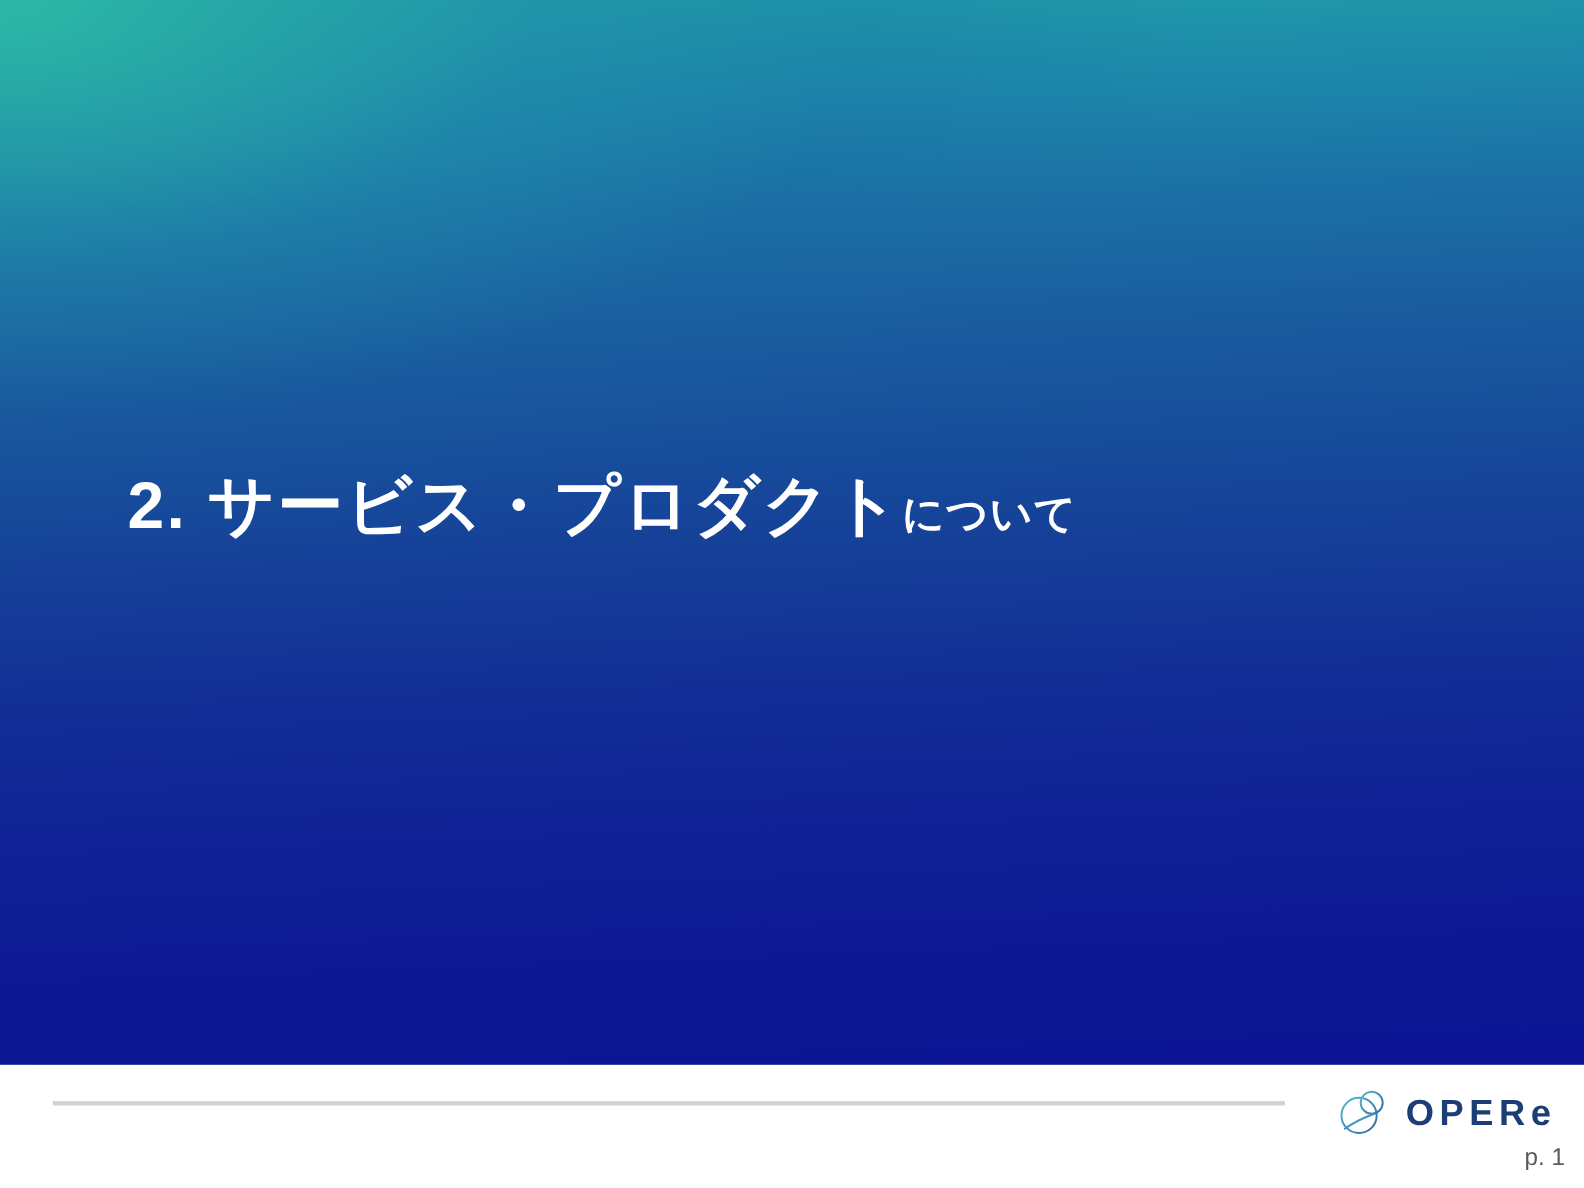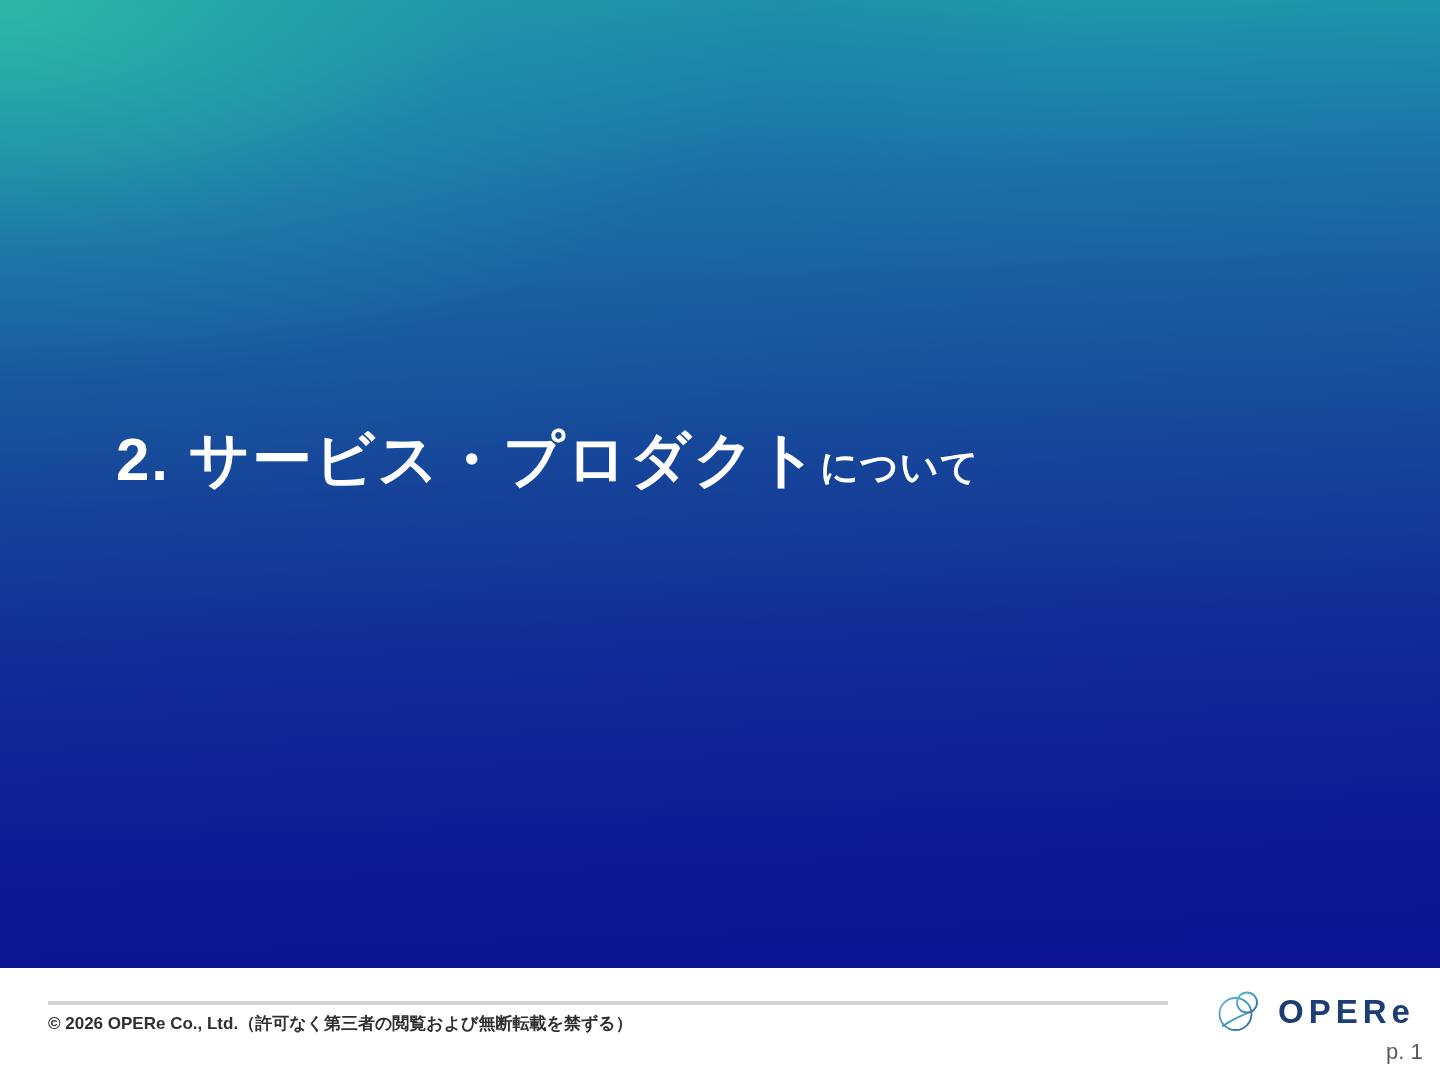--- a/index.html
+++ b/index.html
@@ -130,21 +130,20 @@
 <div id="slide">
 
   <div id="hero"></div>
 
   <div id="title-block">
     <span class="title-main">2. サービス・プロダクト</span><span class="title-suffix">について</span>
   </div>
 
   <div id="footer-rule"></div>
 
-  <div id="copyright">© 2026 OPERe Co., Ltd.（許可なく第三者の閲覧および無断転載を禁ずる）</div>
 
   <div id="logo">
     <svg id="logo-mark" viewBox="0 0 46 46">
       <defs>
         <linearGradient id="markGrad" x1="0" y1="0" x2="1" y2="1">
           <stop offset="0%" stop-color="#5fbcc9"></stop>
           <stop offset="55%" stop-color="#3f8fb8"></stop>
           <stop offset="100%" stop-color="#2d63a0"></stop>
         </linearGradient>
       </defs>

